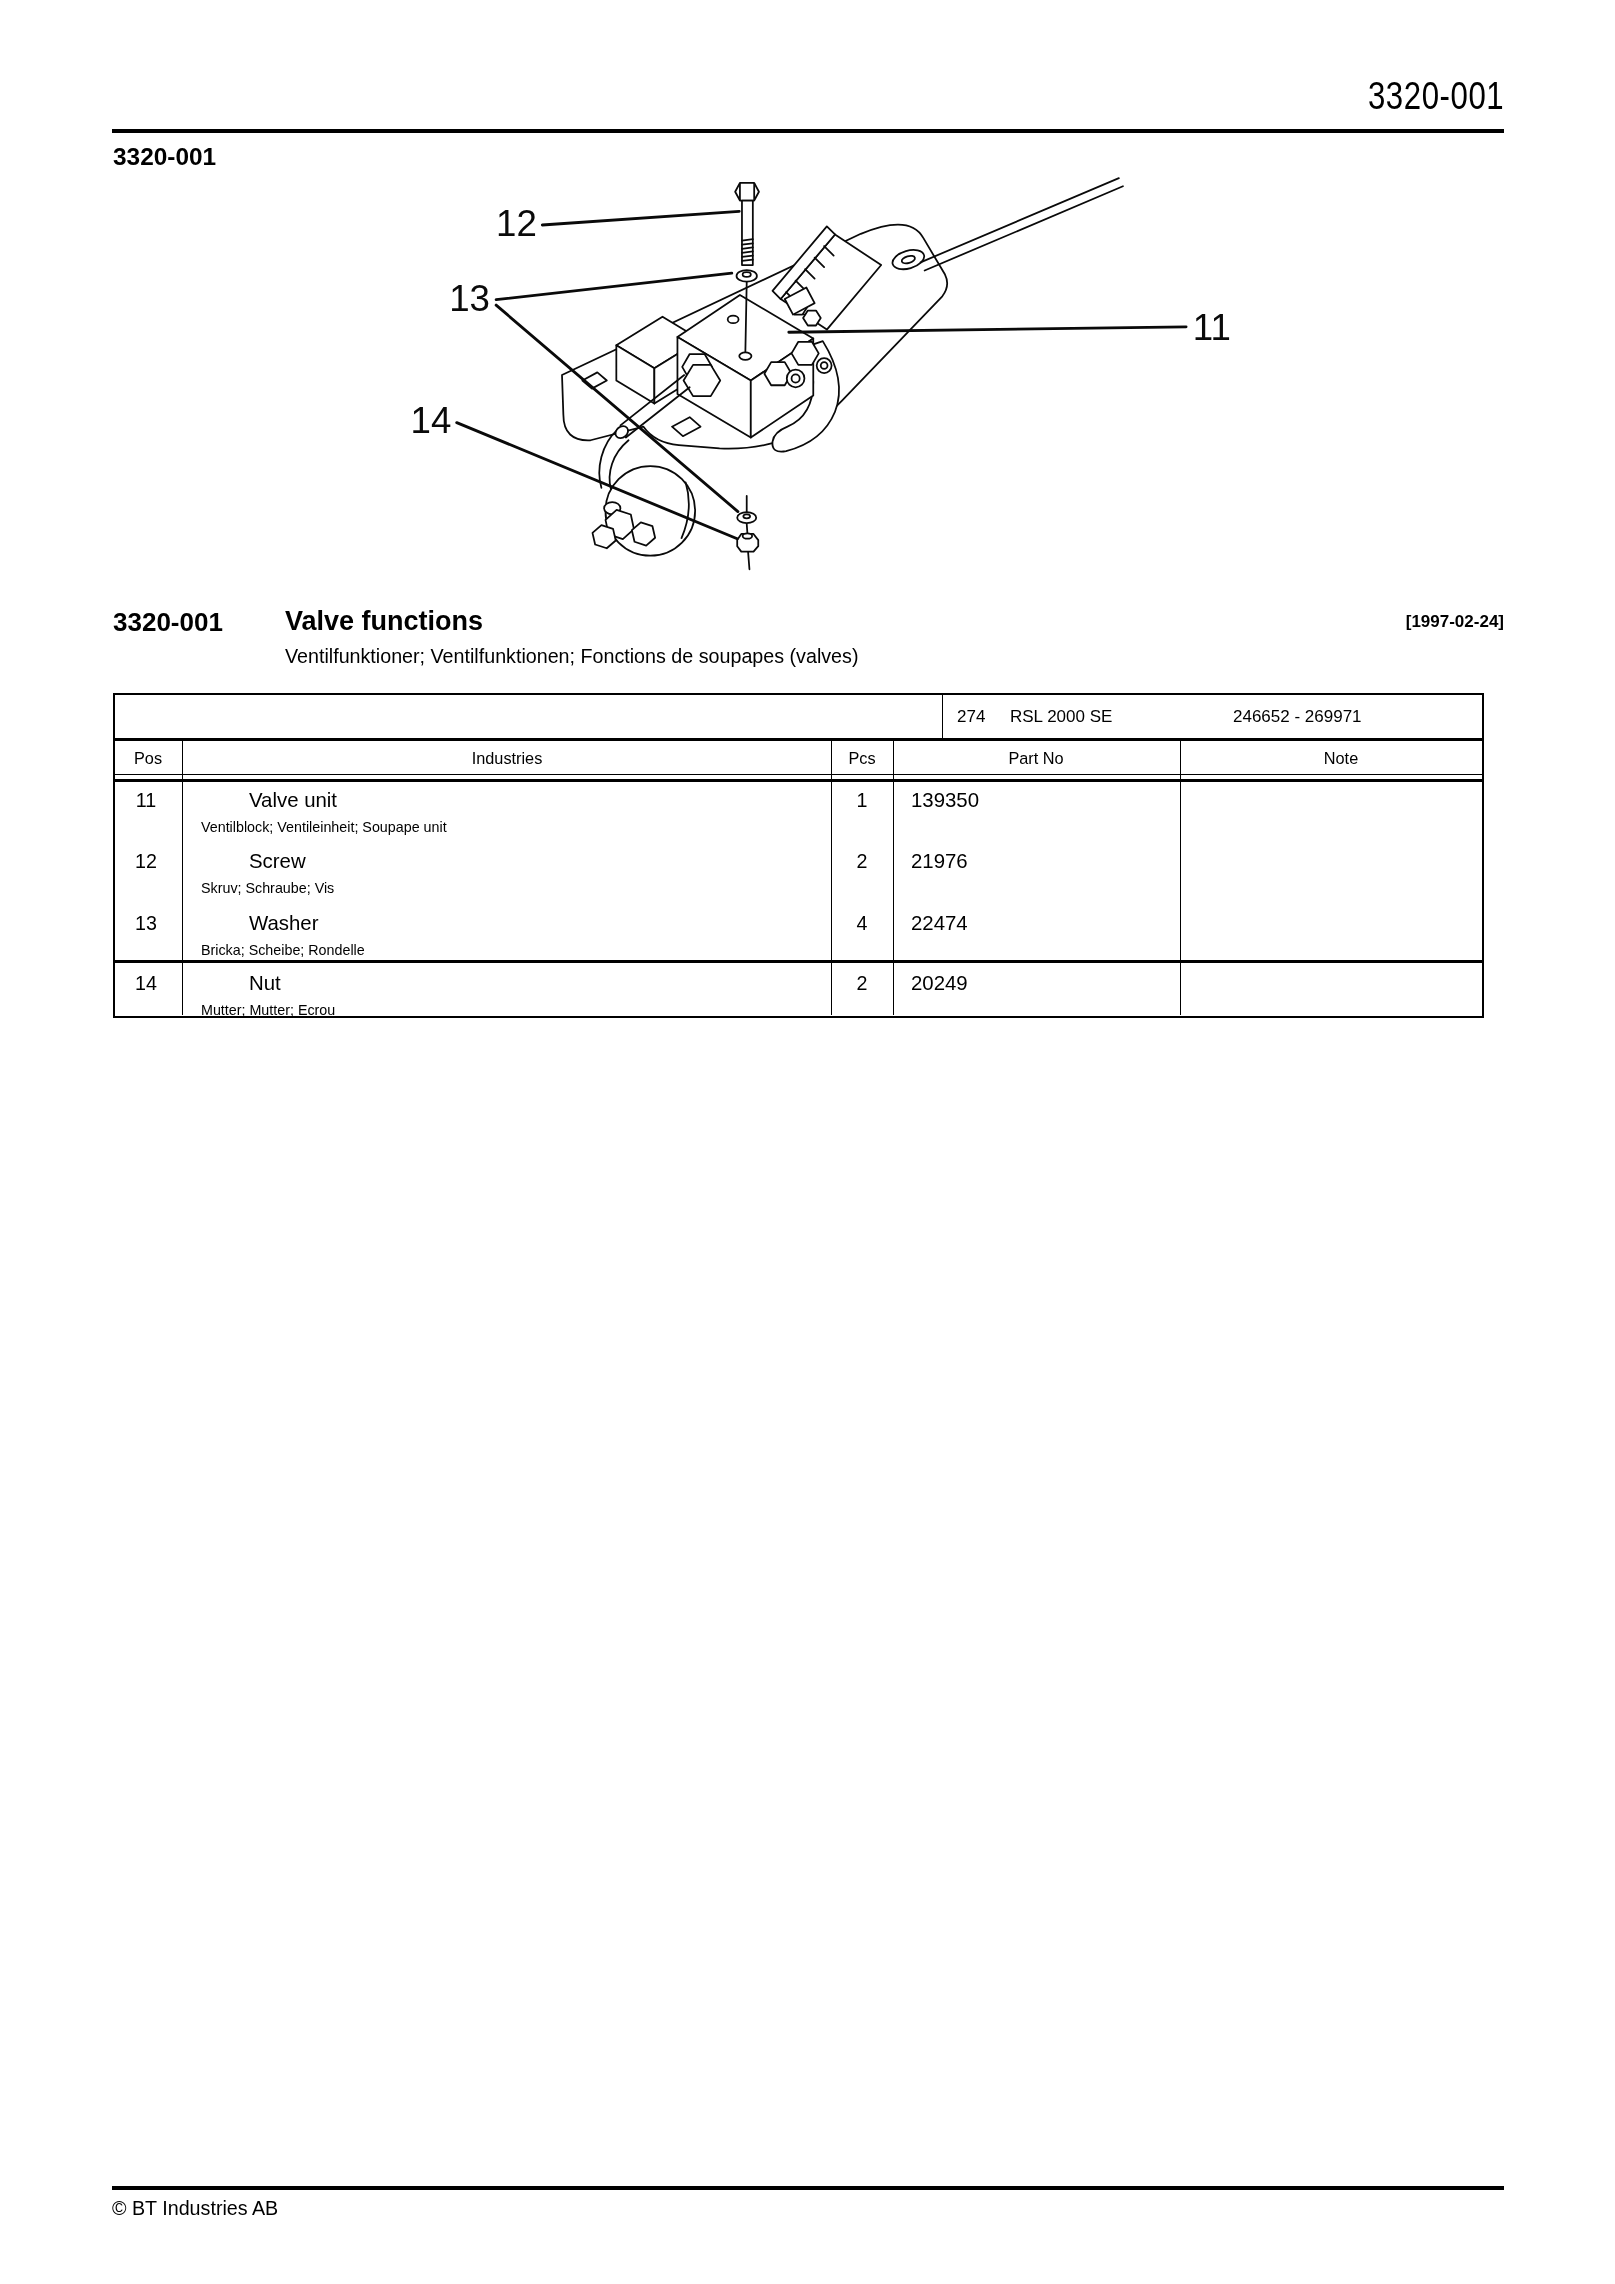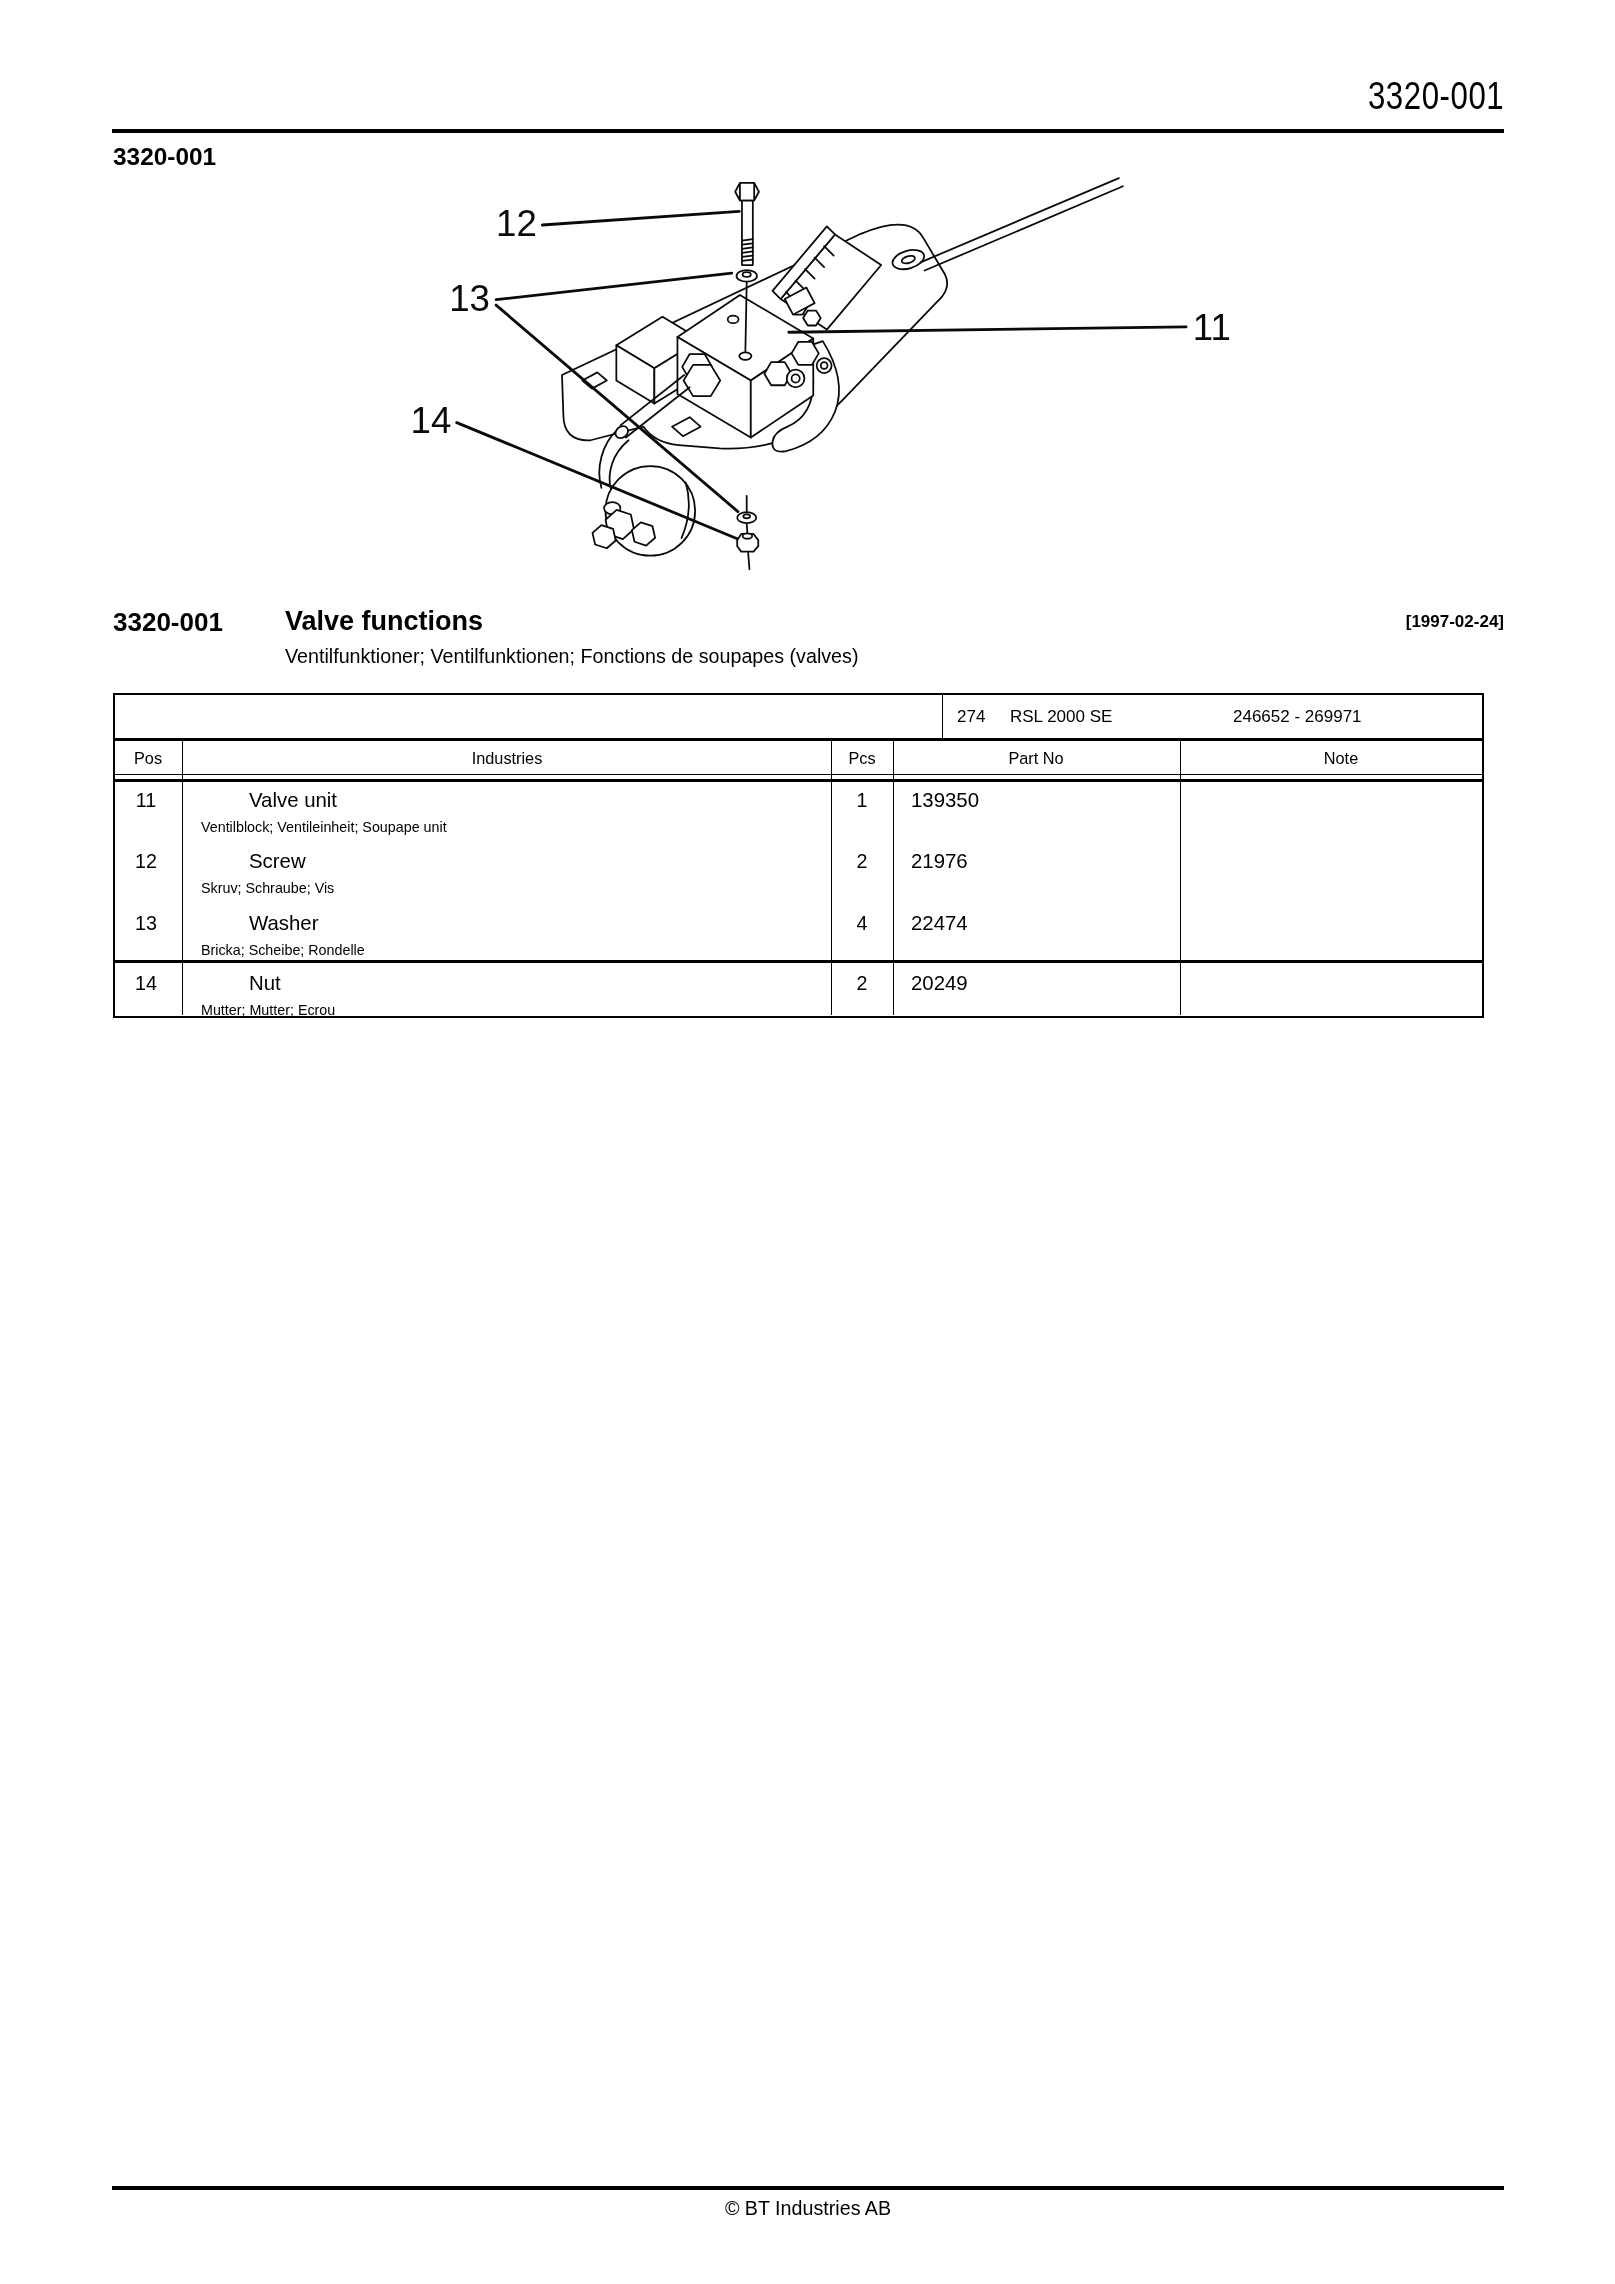--- a/index.html
+++ b/index.html
@@ -46,21 +46,21 @@
   .trow{left:0;width:100%;height:61px;}
   .c-pos{left:31px;top:0;font-size:19.7px;transform:translateX(-50%);}
   .c-main{left:86px;top:0;font-size:20.4px;white-space:nowrap;margin-left:48px;}
   .c-sub{left:86px;top:30px;font-size:14.3px;white-space:nowrap;}
   .c-pcs{left:747px;top:0;font-size:19.7px;transform:translateX(-50%);}
   .c-part{left:796px;top:0;font-size:20.4px;white-space:nowrap;}
   .c-note{left:1086px;top:0;font-size:14.3px;}
 
   
   .ftr-rule{left:112px;top:2186px;width:1392px;height:4.1px;background:#000;}
-  .ftr-text{left:112px;top:2197px;width:1392px;text-align:center;font-size:19.7px;}
+  .ftr-text{left:112px;top:2197px;width:1392px;font-size:19.7px;}
 </style>
 </head>
 <body>
 
 <div class="page">
 
   <div class="abs hdr-right">3320-001</div>
   <div class="abs hdr-rule"></div>
   <div class="abs page-code">3320-001</div>
 

